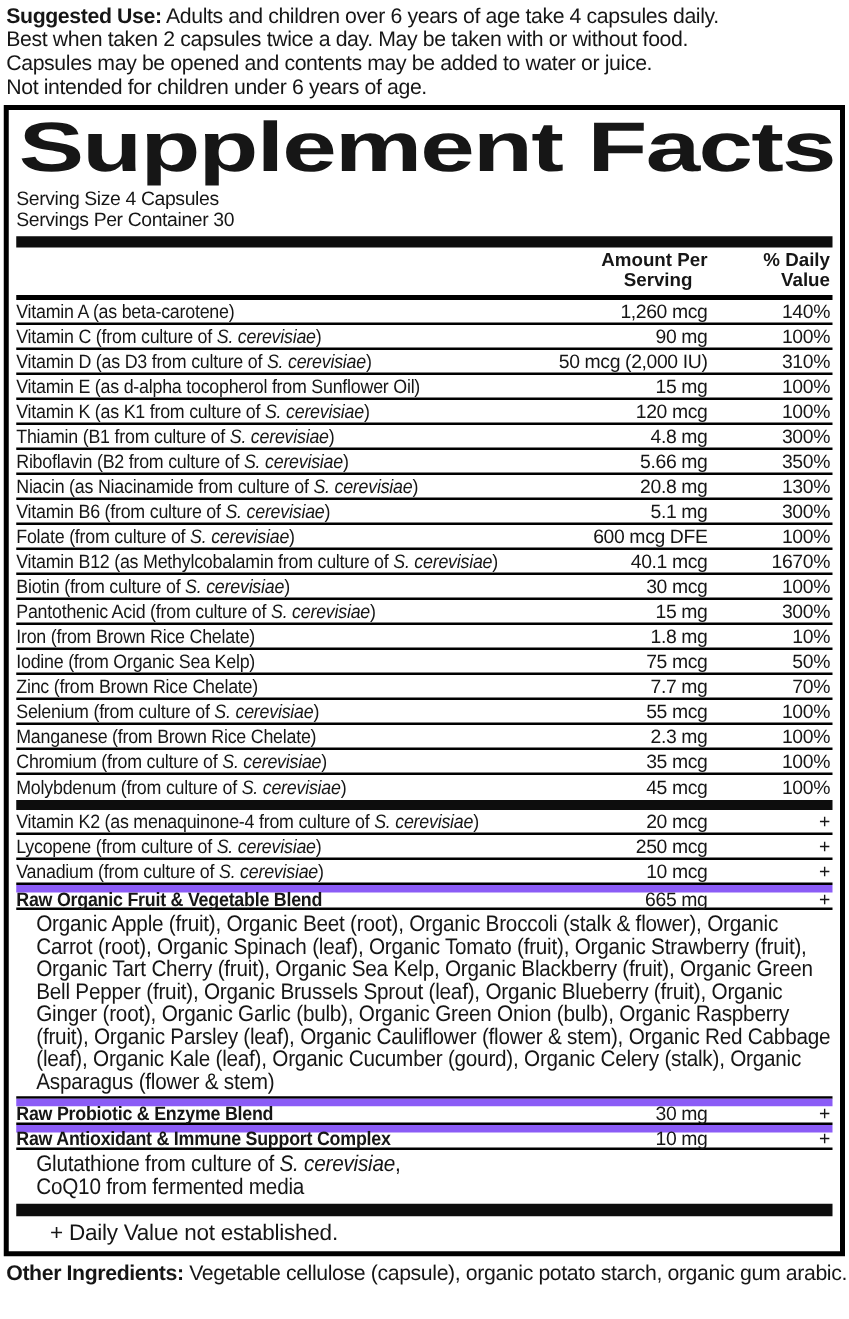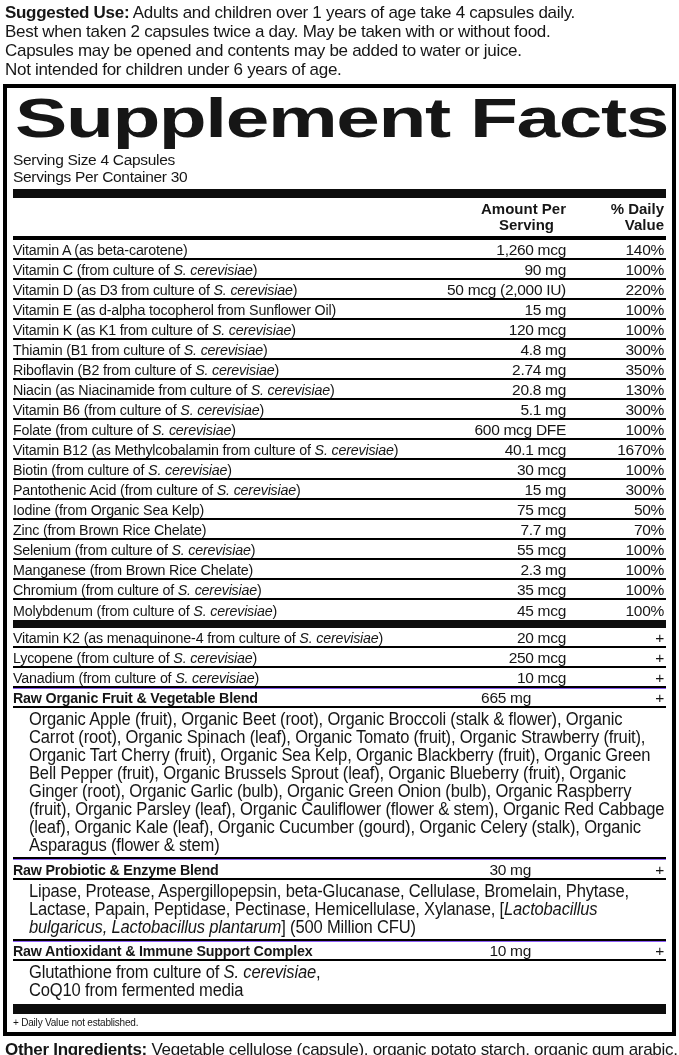--- a/index.html
+++ b/index.html
@@ -33,36 +33,36 @@
   .hspacer { flex: 1; }
   .h-amt { width: 125px; text-align: right; flex: none; }
   .h-amt .l2 { margin-right: 12px; }
   .h-dv { width: 100px; text-align: right; flex: none; padding-right: 2px; }
   
   .row { display: flex; align-items: center; height: 20px; line-height: 17px; border-bottom: 2px solid #000; font-size: 15.5px; }
   .nm { flex: 1; min-width: 0; }
   .cx { display: inline-block; transform: scaleX(0.92); transform-origin: 0 50%; white-space: nowrap; letter-spacing: -0.2px; }
   .amt { width: 125px; text-align: right; flex: none; letter-spacing: -0.3px; }
   .dv { width: 100px; text-align: right; flex: none; padding-right: 2px; letter-spacing: -0.3px; }
-  .row.blend { border-top: 1px solid #8b5cf6; height: 20.4px; gap: 35px; }
+  .row.blend { border-top: 6px solid #8b5cf6; height: 20.4px; }
   .row.blend .nm { font-weight: bold; }
   
   .para { border-bottom: 2px solid #000; padding: 2px 0 3px 16px; font-size: 18px; line-height: 18px; }
   .para.last { border-bottom: none; }
   .cxp { transform: scaleX(0.92); transform-origin: 0 0; width: 108.7%; letter-spacing: -0.2px; }
   
-  .footnote { font-size: 10px; padding: 3px 0 4px; letter-spacing: -0.2px; }
+  .footnote { font-size: 18px; padding: 3px 0 4px; letter-spacing: -0.2px; margin-left: 27px; }
   .other { padding: 4px 6px 2px 5px; font-size: 17px; letter-spacing: -0.3px; white-space: nowrap; }
   i { font-style: italic; }
 </style>
 </head>
 <body>
 
 <div class="suggested">
-  <div class="sline"><span class="blabel">Suggested Use:</span><span> Adults and children over 1 years of age take 4 capsules daily.</span></div>
+  <div class="sline"><span class="blabel">Suggested Use:</span><span> Adults and children over 6 years of age take 4 capsules daily.</span></div>
   <div class="sline">Best when taken 2 capsules twice a day. May be taken with or without food.</div>
   <div class="sline">Capsules may be opened and contents may be added to water or juice.</div>
   <div class="sline">Not intended for children under 6 years of age.</div>
 </div>
 
 <div class="facts-box">
   <div class="inner">
     <div class="title">Supplement Facts</div>
     <div class="serv">Serving Size 4 Capsules</div>
     <div class="serv">Servings Per Container 30</div>
@@ -87,40 +87,40 @@
         <div class="dv">140%</div>
       </div>
     <div class="row">
         <div class="nm"><span class="cx">Vitamin C (from culture of <i>S. cerevisiae</i>)</span></div>
         <div class="amt">90 mg</div>
         <div class="dv">100%</div>
       </div>
     <div class="row">
         <div class="nm"><span class="cx">Vitamin D (as D3 from culture of <i>S. cerevisiae</i>)</span></div>
         <div class="amt">50 mcg (2,000 IU)</div>
-        <div class="dv">220%</div>
+        <div class="dv">310%</div>
       </div>
     <div class="row">
         <div class="nm"><span class="cx">Vitamin E (as d-alpha tocopherol from Sunflower Oil)</span></div>
         <div class="amt">15 mg</div>
         <div class="dv">100%</div>
       </div>
     <div class="row">
         <div class="nm"><span class="cx">Vitamin K (as K1 from culture of <i>S. cerevisiae</i>)</span></div>
         <div class="amt">120 mcg</div>
         <div class="dv">100%</div>
       </div>
     <div class="row">
         <div class="nm"><span class="cx">Thiamin (B1 from culture of <i>S. cerevisiae</i>)</span></div>
         <div class="amt">4.8 mg</div>
         <div class="dv">300%</div>
       </div>
     <div class="row">
         <div class="nm"><span class="cx">Riboflavin (B2 from culture of <i>S. cerevisiae</i>)</span></div>
-        <div class="amt">2.74 mg</div>
+        <div class="amt">5.66 mg</div>
         <div class="dv">350%</div>
       </div>
     <div class="row">
         <div class="nm"><span class="cx">Niacin (as Niacinamide from culture of <i>S. cerevisiae</i>)</span></div>
         <div class="amt">20.8 mg</div>
         <div class="dv">130%</div>
       </div>
     <div class="row">
         <div class="nm"><span class="cx">Vitamin B6 (from culture of <i>S. cerevisiae</i>)</span></div>
         <div class="amt">5.1 mg</div>
@@ -140,20 +140,25 @@
         <div class="nm"><span class="cx">Biotin (from culture of <i>S. cerevisiae</i>)</span></div>
         <div class="amt">30 mcg</div>
         <div class="dv">100%</div>
       </div>
     <div class="row">
         <div class="nm"><span class="cx">Pantothenic Acid (from culture of <i>S. cerevisiae</i>)</span></div>
         <div class="amt">15 mg</div>
         <div class="dv">300%</div>
       </div>
     <div class="row">
+        <div class="nm"><span class="cx">Iron (from Brown Rice Chelate)</span></div>
+        <div class="amt">1.8 mg</div>
+        <div class="dv">10%</div>
+      </div>
+    <div class="row">
         <div class="nm"><span class="cx">Iodine (from Organic Sea Kelp)</span></div>
         <div class="amt">75 mcg</div>
         <div class="dv">50%</div>
       </div>
     <div class="row">
         <div class="nm"><span class="cx">Zinc (from Brown Rice Chelate)</span></div>
         <div class="amt">7.7 mg</div>
         <div class="dv">70%</div>
       </div>
     <div class="row">
@@ -201,23 +206,20 @@
         <div class="dv">+</div>
       </div>
     <div class="para">
         <div class="cxp">Organic Apple (fruit), Organic Beet (root), Organic Broccoli (stalk &amp; flower), Organic Carrot (root), Organic Spinach (leaf), Organic Tomato (fruit), Organic Strawberry (fruit), Organic Tart Cherry (fruit), Organic Sea Kelp, Organic Blackberry (fruit), Organic Green Bell Pepper (fruit), Organic Brussels Sprout (leaf), Organic Blueberry (fruit), Organic Ginger (root), Organic Garlic (bulb), Organic Green Onion (bulb), Organic Raspberry (fruit), Organic Parsley (leaf), Organic Cauliflower (flower &amp; stem), Organic Red Cabbage (leaf), Organic Kale (leaf), Organic Cucumber (gourd), Organic Celery (stalk), Organic Asparagus (flower &amp; stem)</div>
       </div>
 
     <div class="row blend">
         <div class="nm"><span class="cx">Raw Probiotic &amp; Enzyme Blend</span></div>
         <div class="amt">30 mg</div>
         <div class="dv">+</div>
-      </div>
-    <div class="para">
-        <div class="cxp">Lipase, Protease, Aspergillopepsin, beta-Glucanase, Cellulase, Bromelain, Phytase, Lactase, Papain, Peptidase, Pectinase, Hemicellulase, Xylanase, [<i>Lactobacillus bulgaricus, Lactobacillus plantarum</i>] (500 Million CFU)</div>
       </div>
 
     <div class="row blend">
         <div class="nm"><span class="cx">Raw Antioxidant &amp; Immune Support Complex</span></div>
         <div class="amt">10 mg</div>
         <div class="dv">+</div>
       </div>
     <div class="para last">
       <div class="cxp">Glutathione from culture of <i>S. cerevisiae</i>,</div>
       <div class="cxp">CoQ10 from fermented media</div>

